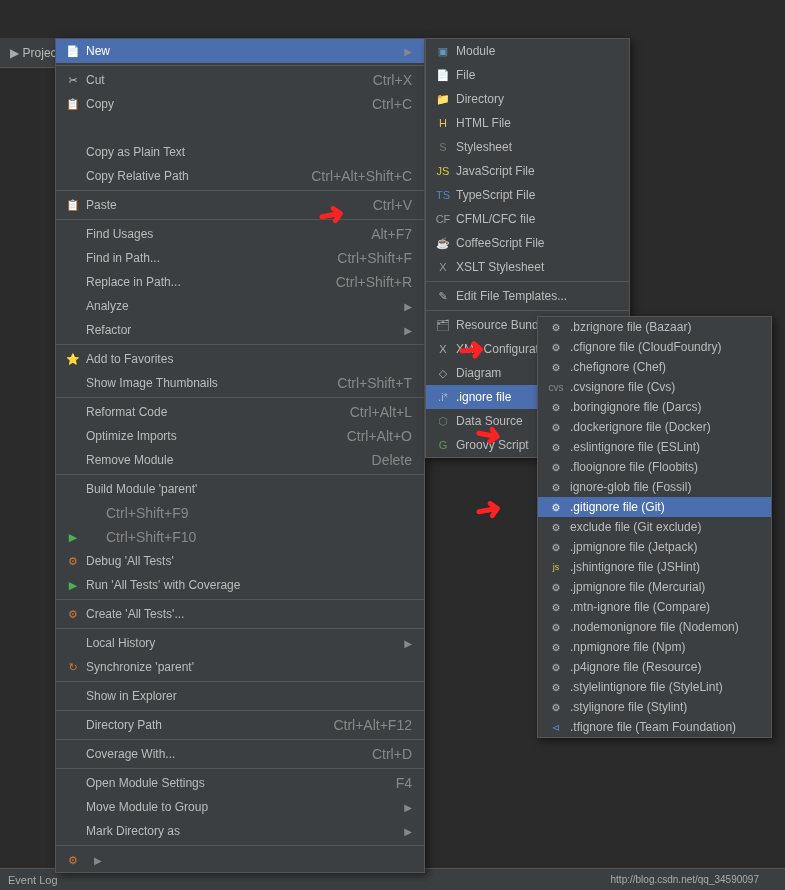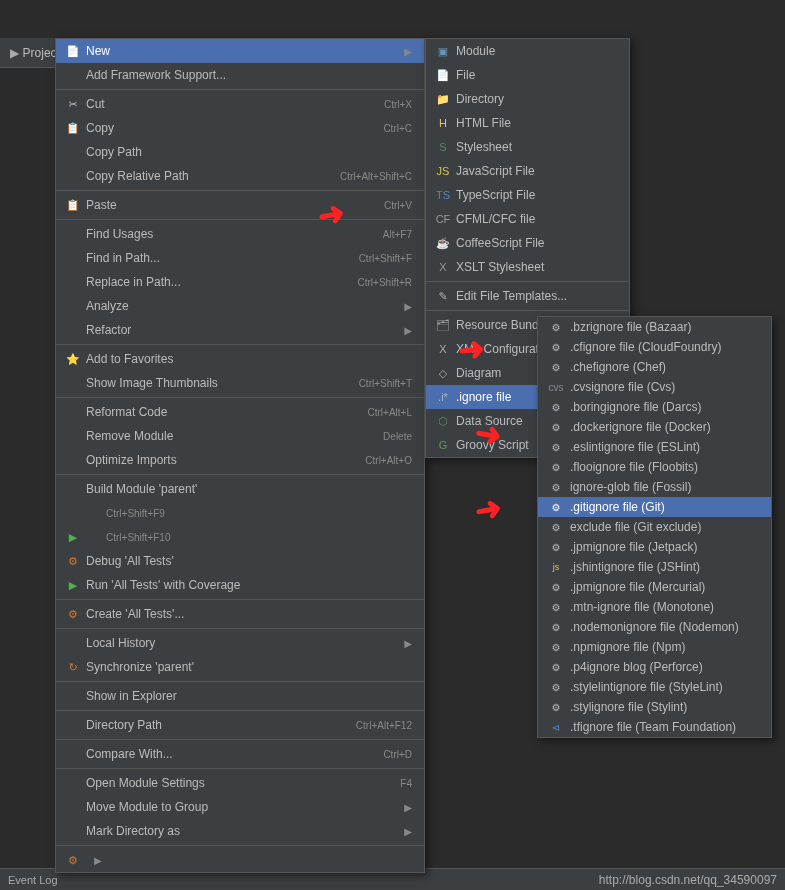--- a/index.html
+++ b/index.html
@@ -105,21 +105,21 @@
       justify-content: center;
       font-size: 11px;
     }
 
     .menu-item-label {
       flex: 1;
     }
 
     .menu-item-shortcut {
       color: #888;
-      font-size: 10px;
+      font-size: 14px;
       margin-left: 20px;
     }
 
     .menu-item-arrow {
       margin-left: 8px;
       font-size: 10px;
       color: #888;
     }
 
     .menu-separator {
@@ -164,23 +164,23 @@
       padding: 0 8px;
     }
 
     .bottom-bar-text {
       color: #aaa;
       font-size: 11px;
     }
 
     .bottom-bar-url {
       position: absolute;
-      right: 8px;
+      right: 26px;
       color: #aaa;
-      font-size: 12px;
+      font-size: 10px;
     }
 
     .submenu-new-container {
       position: absolute;
       top: 38px;
       left: 425px;
     }
 
     .submenu-ignore-container {
       position: absolute;
@@ -277,38 +277,37 @@
     <div style="padding-left:20px"><span class="xml-bracket">&lt;</span><span class="xml-tag">artifactId</span><span class="xml-bracket">&gt;</span>base-da</div>
   </div>
 </div>
 
 <div class="context-menu">
   <div class="menu-item highlighted">
     <div class="menu-item-icon">📄</div>
     <span class="menu-item-label">New</span>
     <span class="menu-item-arrow">▶</span>
   </div>
-  <div class="menu-item">
-    <div class="menu-item-icon"></div>
-    <span class="menu-item-label">Add Framework Support...</span>
-  </div>
   <div class="menu-separator"></div>
   <div class="menu-item">
     <div class="menu-item-icon">✂</div>
     <span class="menu-item-label">Cut</span>
     <span class="menu-item-shortcut">Ctrl+X</span>
   </div>
   <div class="menu-item">
     <div class="menu-item-icon">📋</div>
     <span class="menu-item-label">Copy</span>
     <span class="menu-item-shortcut">Ctrl+C</span>
   </div>
   <div class="menu-item">
     <div class="menu-item-icon"></div>
-    <span class="menu-item-label">Copy Path</span>
+  </div>
+  <div class="menu-item">
+    <div class="menu-item-icon"></div>
+    <span class="menu-item-label">Copy as Plain Text</span>
   </div>
   <div class="menu-item">
     <div class="menu-item-icon"></div>
     <span class="menu-item-label">Copy Relative Path</span>
     <span class="menu-item-shortcut">Ctrl+Alt+Shift+C</span>
   </div>
   <div class="menu-separator"></div>
   <div class="menu-item">
     <div class="menu-item-icon">📋</div>
     <span class="menu-item-label">Paste</span>
@@ -351,28 +350,28 @@
     <span class="menu-item-shortcut">Ctrl+Shift+T</span>
   </div>
   <div class="menu-separator"></div>
   <div class="menu-item">
     <div class="menu-item-icon"></div>
     <span class="menu-item-label">Reformat Code</span>
     <span class="menu-item-shortcut">Ctrl+Alt+L</span>
   </div>
   <div class="menu-item">
     <div class="menu-item-icon"></div>
+    <span class="menu-item-label">Optimize Imports</span>
+    <span class="menu-item-shortcut">Ctrl+Alt+O</span>
+  </div>
+  <div class="menu-item">
+    <div class="menu-item-icon"></div>
     <span class="menu-item-label">Remove Module</span>
     <span class="menu-item-shortcut">Delete</span>
   </div>
-  <div class="menu-item">
-    <div class="menu-item-icon"></div>
-    <span class="menu-item-label">Optimize Imports</span>
-    <span class="menu-item-shortcut">Ctrl+Alt+O</span>
-  </div>
   <div class="menu-separator"></div>
   <div class="menu-item">
     <div class="menu-item-icon"></div>
     <span class="menu-item-label">Build Module 'parent'</span>
   </div>
   <div class="menu-item">
     <div class="menu-item-icon"></div>
     <span class="menu-item-shortcut">Ctrl+Shift+F9</span>
   </div>
   <div class="menu-item">
@@ -409,21 +408,21 @@
   </div>
   <div class="menu-separator"></div>
   <div class="menu-item">
     <div class="menu-item-icon"></div>
     <span class="menu-item-label">Directory Path</span>
     <span class="menu-item-shortcut">Ctrl+Alt+F12</span>
   </div>
   <div class="menu-separator"></div>
   <div class="menu-item">
     <div class="menu-item-icon"></div>
-    <span class="menu-item-label">Compare With...</span>
+    <span class="menu-item-label">Coverage With...</span>
     <span class="menu-item-shortcut">Ctrl+D</span>
   </div>
   <div class="menu-separator"></div>
   <div class="menu-item">
     <div class="menu-item-icon"></div>
     <span class="menu-item-label">Open Module Settings</span>
     <span class="menu-item-shortcut">F4</span>
   </div>
   <div class="menu-item">
     <div class="menu-item-icon"></div>
@@ -574,33 +573,33 @@
     <div class="ignore-item">
       <div class="ignore-icon" style="color:#d6c743;font-size:9px">js</div>
       <span>.jshintignore file (JSHint)</span>
     </div>
     <div class="ignore-item">
       <div class="ignore-icon">⚙</div>
       <span>.jpmignore file (Mercurial)</span>
     </div>
     <div class="ignore-item">
       <div class="ignore-icon">⚙</div>
-      <span>.mtn-ignore file (Monotone)</span>
+      <span>.mtn-ignore file (Compare)</span>
     </div>
     <div class="ignore-item">
       <div class="ignore-icon">⚙</div>
       <span>.nodemonignore file (Nodemon)</span>
     </div>
     <div class="ignore-item">
       <div class="ignore-icon">⚙</div>
       <span>.npmignore file (Npm)</span>
     </div>
     <div class="ignore-item">
       <div class="ignore-icon">⚙</div>
-      <span>.p4ignore blog (Perforce)</span>
+      <span>.p4ignore file (Resource)</span>
     </div>
     <div class="ignore-item">
       <div class="ignore-icon">⚙</div>
       <span>.stylelintignore file (StyleLint)</span>
     </div>
     <div class="ignore-item">
       <div class="ignore-icon">⚙</div>
       <span>.stylignore file (Stylint)</span>
     </div>
     <div class="ignore-item">

